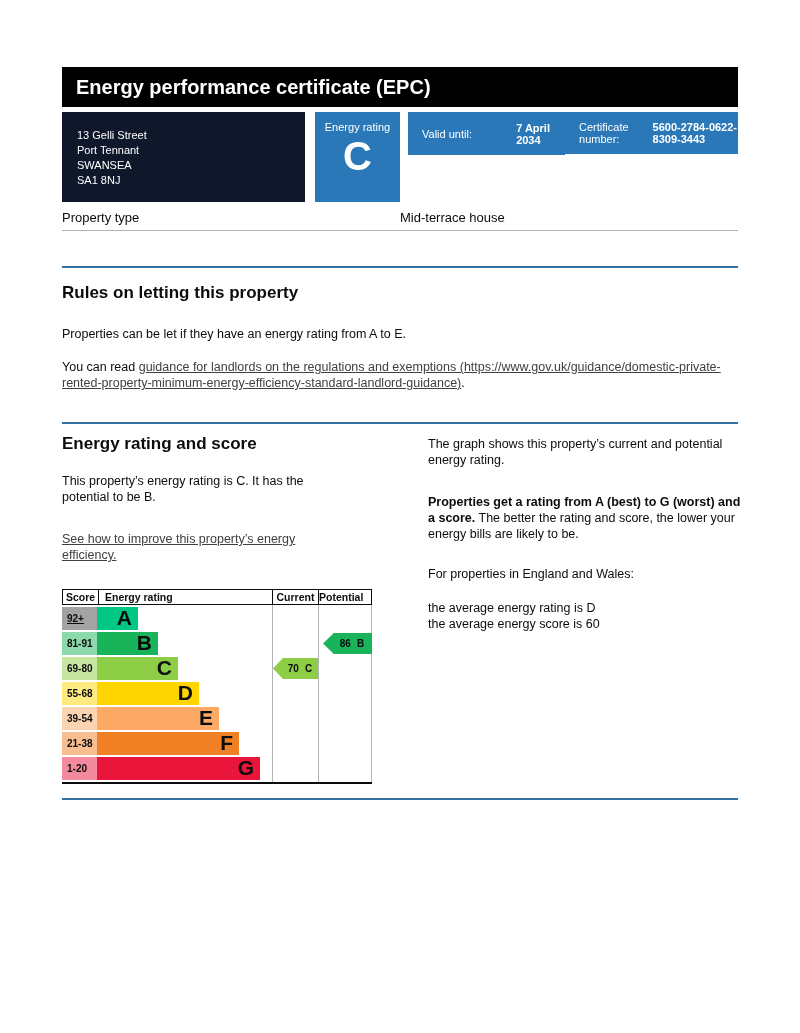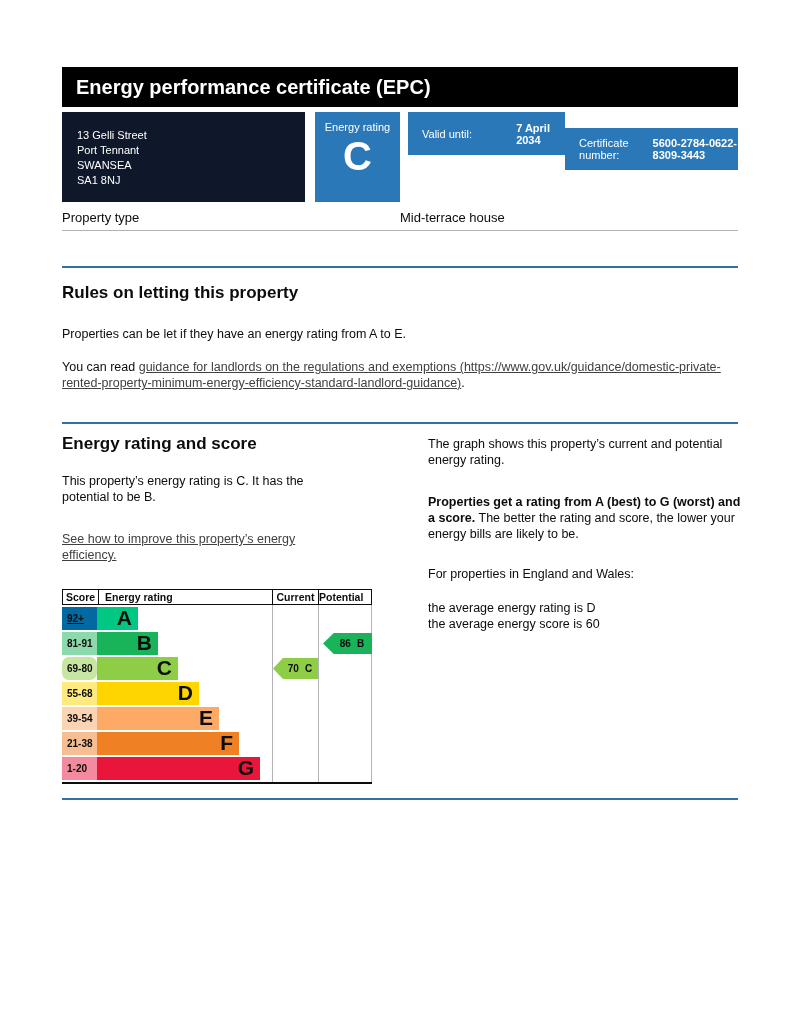--- a/index.html
+++ b/index.html
@@ -15,21 +15,21 @@
   .blue-box{left:62px;top:112px;width:676px;height:90px;display:flex;}
   .addr-cell{background:#0f172a;color:#fff;width:243px;box-sizing:border-box;
              padding:16px 0 0 15px;font-size:11px;line-height:15px;margin-right:10px;}
   .rating-cell{background:#2a78b8;color:#fff;width:85px;box-sizing:border-box;text-align:center;
                margin-right:8px;padding-top:9px;}
   .rating-label{font-size:11px;}
   .rating-letter{font-size:40px;font-weight:bold;line-height:46px;}
   .right-cell{flex:1;display:flex;flex-direction:row;}
   .rc-row{background:#2a78b8;color:#fff;display:flex;align-items:center;font-size:11px;}
   .rc-row1{height:43px;margin-bottom:5px;}
-  .rc-row2{height:42px;margin-top:16px;}
+  .rc-row2{height:42px;}
   .rc-label{padding-left:14px;width:118px;}
   .rc-value{font-weight:bold;}
 
   
   .details{left:62px;top:204px;width:676px;font-size:13px;}
   .drow{height:26px;border-bottom:1px solid #b1b4b6;display:flex;align-items:center;}
   .dlabel{width:338px;}
 
   
   .blue-hr{left:62px;width:676px;height:0;border-top:2px solid #34719e;}
@@ -142,29 +142,29 @@
       <div class="eh eh-score">Score</div>
       <div class="eh eh-rating">Energy rating</div>
       <div class="eh eh-current">Current</div>
       <div class="eh eh-potential">Potential</div>
     </div>
     <div class="epc-body">
       <div class="vline v1"></div>
       <div class="vline v2"></div>
       <div class="vline v3"></div>
     <div class="epc-row">
-          <div class="epc-score-cell" style="background: #0369a1; text-decoration: underline;">92+</div>
+          <div class="epc-score-cell" style="background: #a3a3a3; text-decoration: underline;">92+</div>
           <div class="epc-band-bar" style="background: rgb(0, 199, 129); width: 41px;">A</div>
         </div>
         <div class="epc-row">
           <div class="epc-score-cell" style="background: rgb(140, 217, 172);">81-91</div>
           <div class="epc-band-bar" style="background: rgb(25, 180, 89); width: 61px;">B</div>
         </div>
         <div class="epc-row">
-          <div class="epc-score-cell" style="background: rgb(198, 230, 162); border-radius: 7px;">69-80</div>
+          <div class="epc-score-cell" style="background: rgb(198, 230, 162);">69-80</div>
           <div class="epc-band-bar" style="background: rgb(141, 206, 70); width: 81px;">C</div>
         </div>
         <div class="epc-row">
           <div class="epc-score-cell" style="background: rgb(255, 234, 128);">55-68</div>
           <div class="epc-band-bar" style="background: rgb(255, 213, 0); width: 102px;">D</div>
         </div>
         <div class="epc-row">
           <div class="epc-score-cell" style="background: rgb(253, 212, 178);">39-54</div>
           <div class="epc-band-bar" style="background: rgb(252, 170, 101); width: 122px;">E</div>
         </div>

